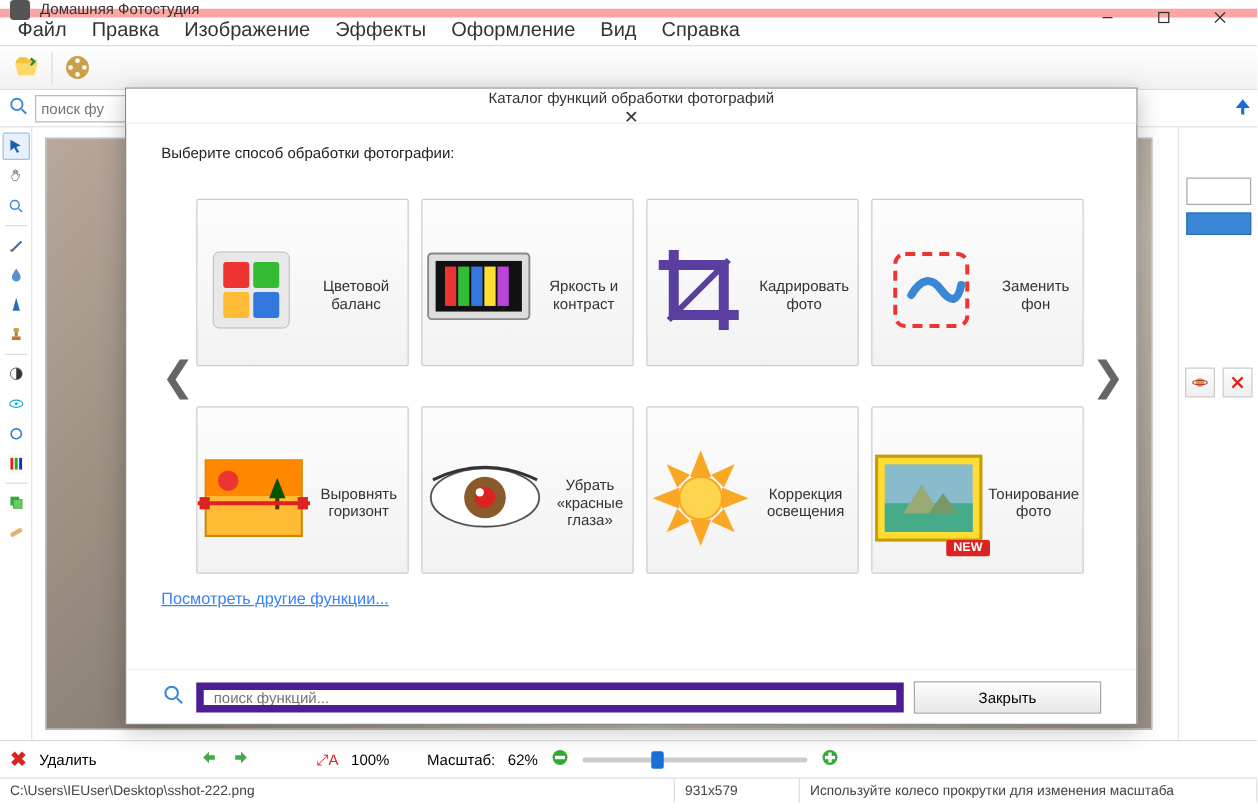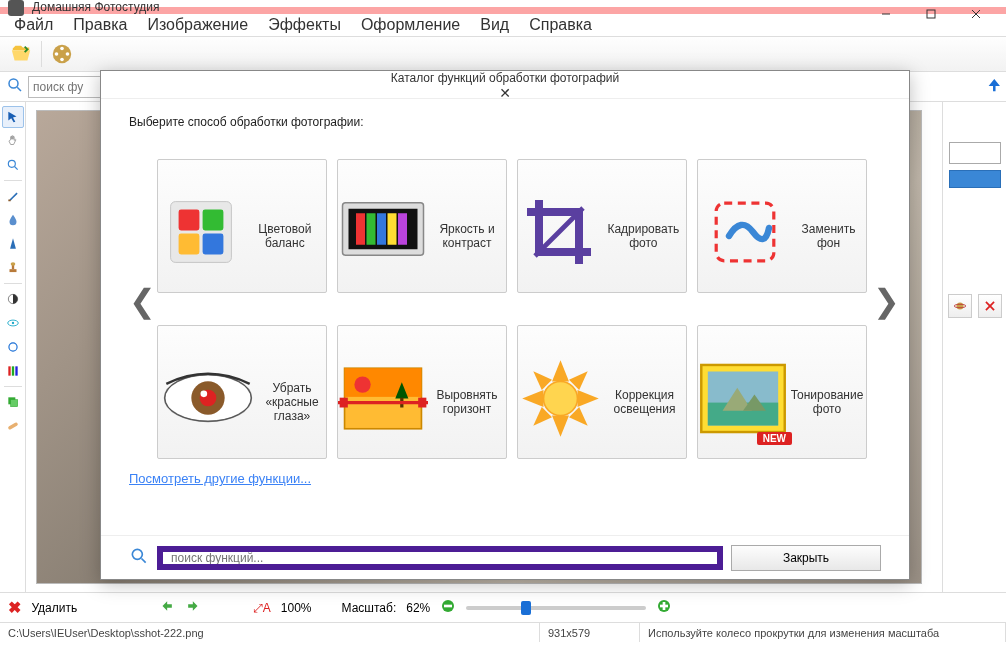--- a/index.html
+++ b/index.html
@@ -328,46 +328,46 @@
             <svg width="80" height="80" viewBox="0 0 100 100">
                 <rect x="14" y="14" width="72" height="72" rx="10" fill="none" stroke="#e33" stroke-width="4" stroke-dasharray="10 7"></rect>
                 <path d="M30 55 Q45 30 60 50 T80 45" fill="none" stroke="#3a87d6" stroke-width="8" stroke-linecap="round"></path>
               </svg>
           </div>
           <div class="label">Заменить фон</div>
         </div>
 
         <div class="card">
           <div class="thumb">
-            <svg width="100" height="60" viewBox="0 0 120 70">
-                <ellipse cx="60" cy="35" rx="52" ry="28" fill="#fff" stroke="#888" stroke-width="2"></ellipse>
-                <ellipse cx="60" cy="35" rx="52" ry="28" fill="none" stroke="#444" stroke-width="1"></ellipse>
-                <circle cx="60" cy="35" r="20" fill="#8a5a2a"></circle>
-                <circle cx="60" cy="35" r="10" fill="#d22"></circle>
-                <circle cx="55" cy="30" r="4" fill="#fff"></circle>
-                <path d="M10 18 Q60 -6 110 18" fill="none" stroke="#333" stroke-width="3"></path>
-              </svg>
-          </div>
-          <div class="label">Убрать «красные глаза»</div>
-        </div>
-
-        <div class="card">
-          <div class="thumb">
             <svg width="90" height="75" viewBox="0 0 110 90">
                 <rect x="8" y="8" width="94" height="74" fill="#fb3" stroke="#c80" stroke-width="2"></rect>
                 <rect x="8" y="8" width="94" height="35" fill="#f80"></rect>
                 <circle cx="30" cy="28" r="10" fill="#e33"></circle>
                 <path d="M70 45 l8 -20 l8 20 z" fill="#050"></path>
                 <rect x="76" y="44" width="4" height="12" fill="#530"></rect>
                 <line x1="0" y1="50" x2="110" y2="50" stroke="#d22" stroke-width="4"></line>
                 <rect x="2" y="44" width="10" height="12" fill="#d22"></rect>
                 <rect x="98" y="44" width="10" height="12" fill="#d22"></rect>
               </svg>
           </div>
           <div class="label">Выровнять горизонт</div>
+        </div>
+
+        <div class="card">
+          <div class="thumb">
+            <svg width="100" height="60" viewBox="0 0 120 70">
+                <ellipse cx="60" cy="35" rx="52" ry="28" fill="#fff" stroke="#888" stroke-width="2"></ellipse>
+                <ellipse cx="60" cy="35" rx="52" ry="28" fill="none" stroke="#444" stroke-width="1"></ellipse>
+                <circle cx="60" cy="35" r="20" fill="#8a5a2a"></circle>
+                <circle cx="60" cy="35" r="10" fill="#d22"></circle>
+                <circle cx="55" cy="30" r="4" fill="#fff"></circle>
+                <path d="M10 18 Q60 -6 110 18" fill="none" stroke="#333" stroke-width="3"></path>
+              </svg>
+          </div>
+          <div class="label">Убрать «красные глаза»</div>
         </div>
 
         <div class="card">
           <div class="thumb">
             <svg width="85" height="85" viewBox="0 0 100 100">
                 <g transform="translate(50 50)">
                   <g fill="#f9a825">
                     <path d="M0 -45 L10 -20 L-10 -20 Z"></path>
                     <path d="M0 45 L10 20 L-10 20 Z"></path>
                     <path d="M-45 0 L-20 10 L-20 -10 Z"></path>

